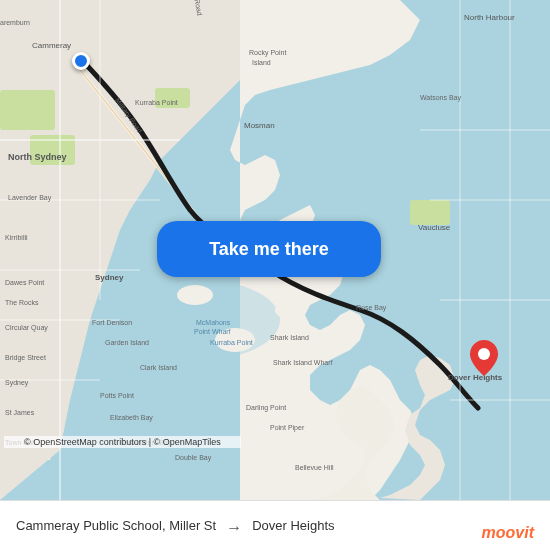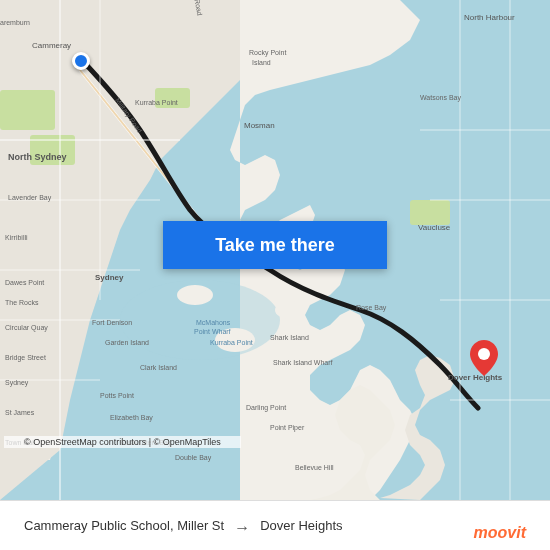--- a/index.html
+++ b/index.html
@@ -24,27 +24,27 @@
     #map-svg {
       position: absolute;
       inset: 0;
       width: 100%;
       height: 100%;
     }
 
     
     .take-me-there-btn {
       position: absolute;
-      left: 163px;
+      left: 157px;
       top: 221px;
       width: 224px;
-      height: 48px;
+      height: 56px;
       background: #1a73e8;
       border: none;
-      border-radius: 0;
+      border-radius: 20px;
       color: white;
       font-size: 18px;
       font-weight: 600;
       cursor: pointer;
       display: flex;
       align-items: center;
       justify-content: center;
       box-shadow: 0 2px 8px rgba(0,0,0,0.3);
       z-index: 10;
     }
@@ -52,21 +52,21 @@
     
     #bottom-bar {
       position: absolute;
       bottom: 0;
       left: 0;
       width: 550px;
       height: 50px;
       background: white;
       display: flex;
       align-items: center;
-      padding: 0 24px;
+      padding: 0 16px;
       border-top: 1px solid #ddd;
       z-index: 20;
     }
 
     .route-origin {
       font-size: 13px;
       color: #333;
       font-weight: 400;
     }
 

